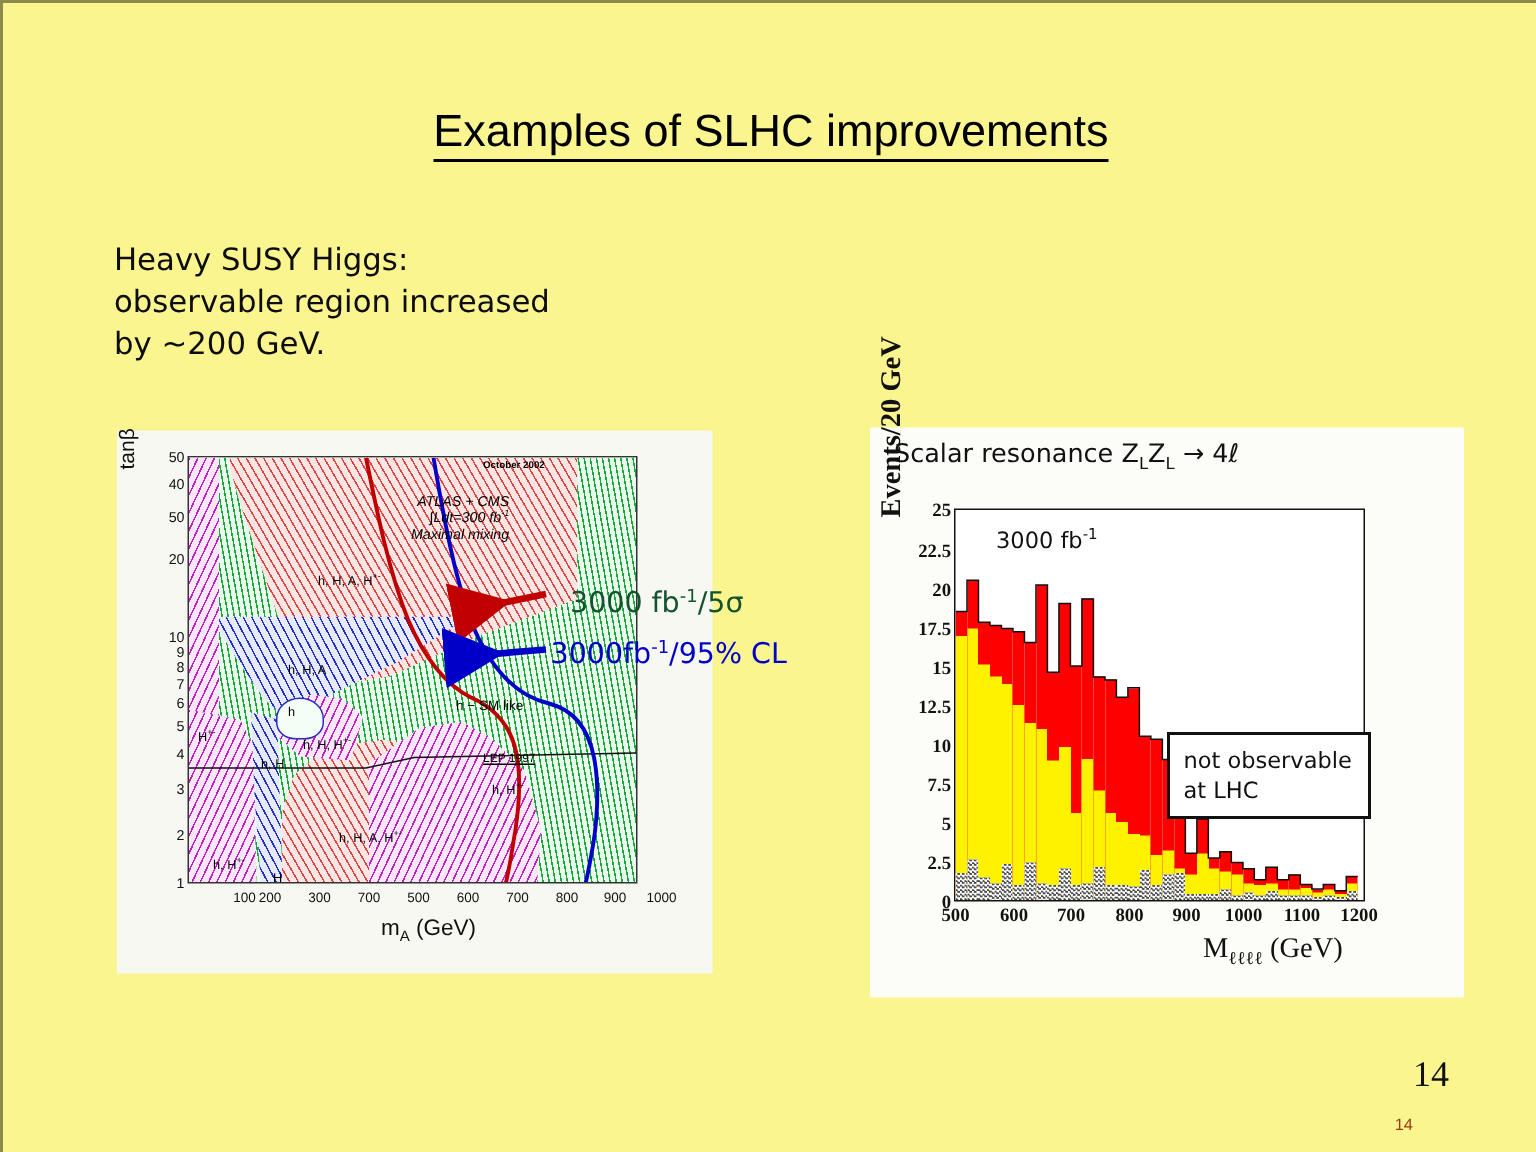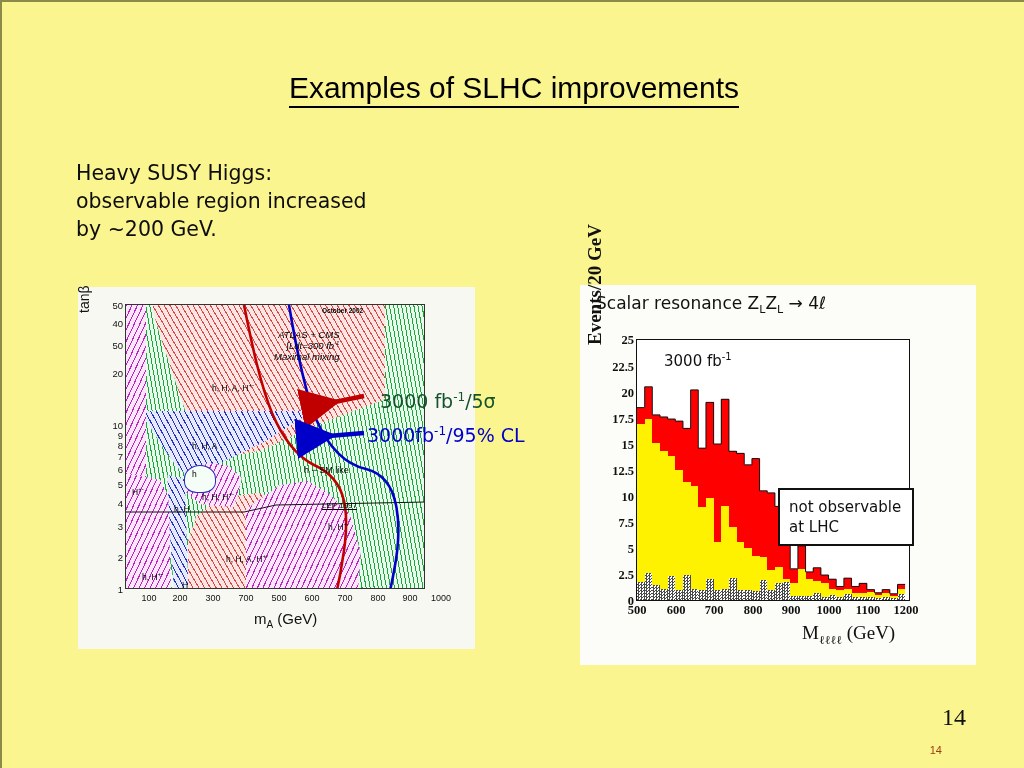--- a/index.html
+++ b/index.html
@@ -353,21 +353,21 @@
     <div class="ytick" style="top:143px">9</div>
     <div class="ytick" style="top:153px">8</div>
     <div class="ytick" style="top:164px">7</div>
     <div class="ytick" style="top:177px">6</div>
     <div class="ytick" style="top:192px">5</div>
     <div class="ytick" style="top:211px">4</div>
     <div class="ytick" style="top:234px">3</div>
     <div class="ytick" style="top:265px">2</div>
     <div class="ytick" style="top:297px">1</div>
 
-    <div class="xtick" style="left:58px">100</div>
+    <div class="xtick" style="left:72px">100</div>
     <div class="xtick" style="left:89px">200</div>
     <div class="xtick" style="left:122px">300</div>
     <div class="xtick" style="left:155px">700</div>
     <div class="xtick" style="left:188px">500</div>
     <div class="xtick" style="left:221px">600</div>
     <div class="xtick" style="left:254px">700</div>
     <div class="xtick" style="left:287px">800</div>
     <div class="xtick" style="left:319px">900</div>
     <div class="xtick" style="left:350px">1000</div>
 

